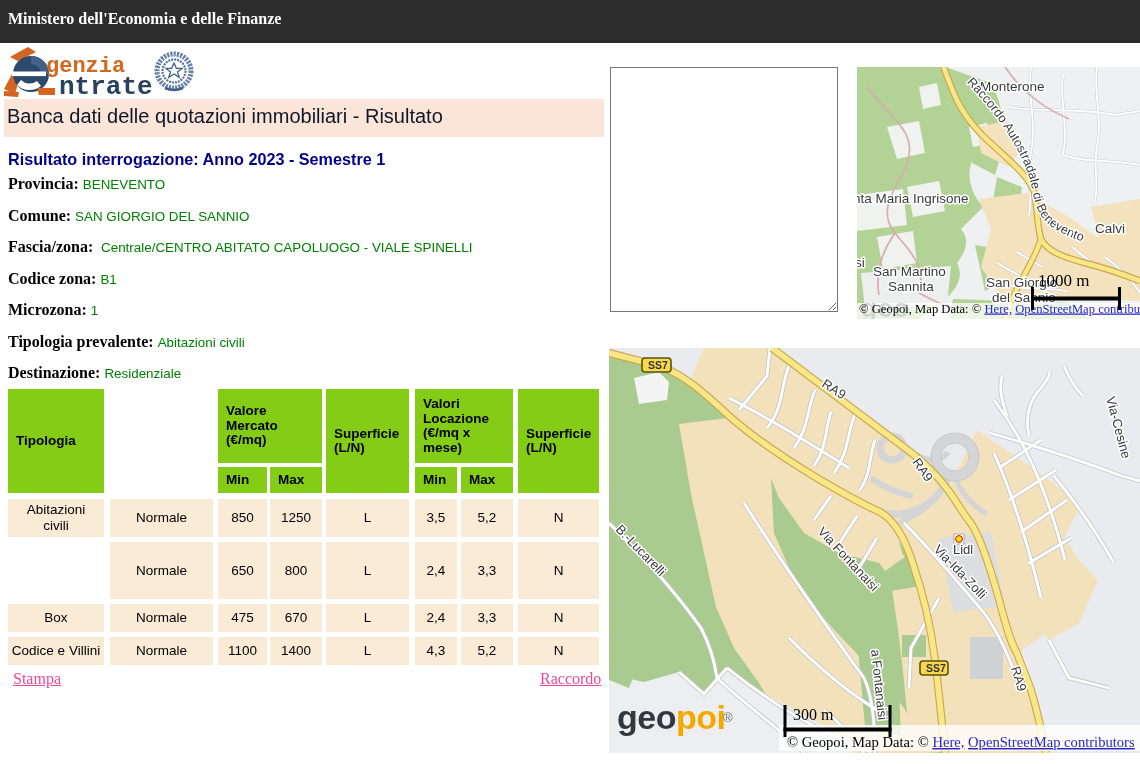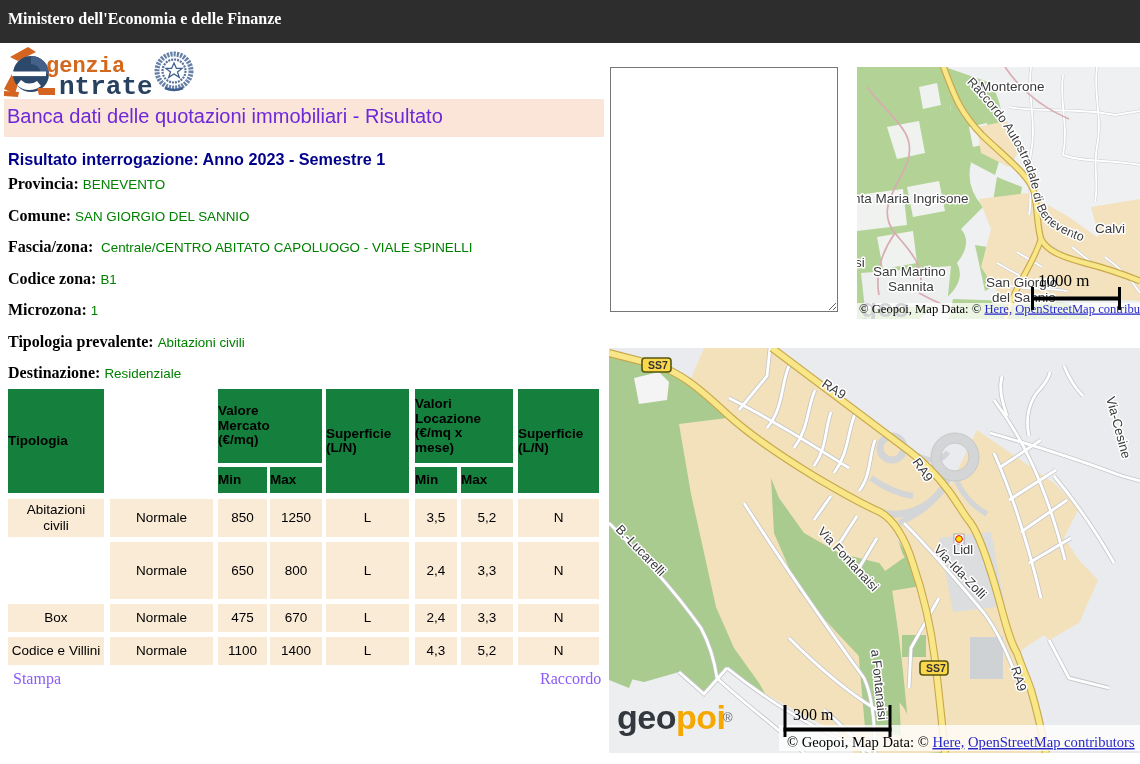--- a/index.html
+++ b/index.html
@@ -2,32 +2,32 @@
 <html><head>
 <meta charset="utf-8">
 <style>
 html,body{margin:0;padding:0;background:#fff;width:1140px;height:764px;overflow:hidden}
 body{font-family:"Liberation Serif",serif;position:relative}
 .abs{position:absolute}
 #topbar{left:0;top:0;width:1140px;height:43px;background:#2d2d2d;color:#fff;
   font:bold 16px "Liberation Serif",serif}
 #topbar span{position:absolute;left:8px;top:10px}
 #banner{left:4px;top:99px;width:600px;height:38px;background:#fbe5d8;}
-#banner span{position:absolute;left:3px;top:6px;font:20px "Liberation Sans",sans-serif;color:#6d28d9}
+#banner span{position:absolute;left:3px;top:6px;font:20px "Liberation Sans",sans-serif;color:#0f172a}
 #head1{left:8px;top:150px;font:bold 16.2px "Liberation Sans",sans-serif;color:#00008b}
 .row{left:8px;font:bold 16px "Liberation Serif",serif;color:#000;white-space:nowrap}
 .row .v{font:13.4px "Liberation Sans",sans-serif;color:#008000}
 #tbl{left:8px;top:389px;display:grid;
  grid-template-columns:96px 6px 103px 5px 49px 3px 52px 4px 83px 6px 42px 4px 52px 5px 81px;
  grid-template-rows:74px 4px 26px 6px 38px 5px 57px 5px 28px 5px 28px;
  font-family:"Liberation Sans",sans-serif;font-size:13.5px;color:#000}
-#tbl .h{background:#15803d;font-weight:bold;display:flex;align-items:center;line-height:14.5px}
+#tbl .h{background:#84cc16;font-weight:bold;display:flex;align-items:center;padding-left:8px;line-height:14.5px}
 #tbl .ht{align-items:center}
 #tbl .d{background:#faebd7;display:flex;align-items:center;justify-content:center;text-align:center;line-height:16px;padding:0 3px}
-a.lnk{font:16px "Liberation Serif",serif;color:#8b5cf6;}
+a.lnk{font:16px "Liberation Serif",serif;color:#ec4899;text-decoration:underline}
 textarea{position:absolute;left:610px;top:67px;width:228px;height:245px;border:1px solid #767676;
  box-sizing:border-box;resize:both;outline:none}
 #map1{left:857px;top:67px;width:283px;height:180px}
 #map2{left:609px;top:348px;width:531px;height:405px}
 </style>
 </head>
 <body>
 <div class="abs" id="topbar">
     <span>Ministero dell'Economia e delle Finanze</span>
   </div>

